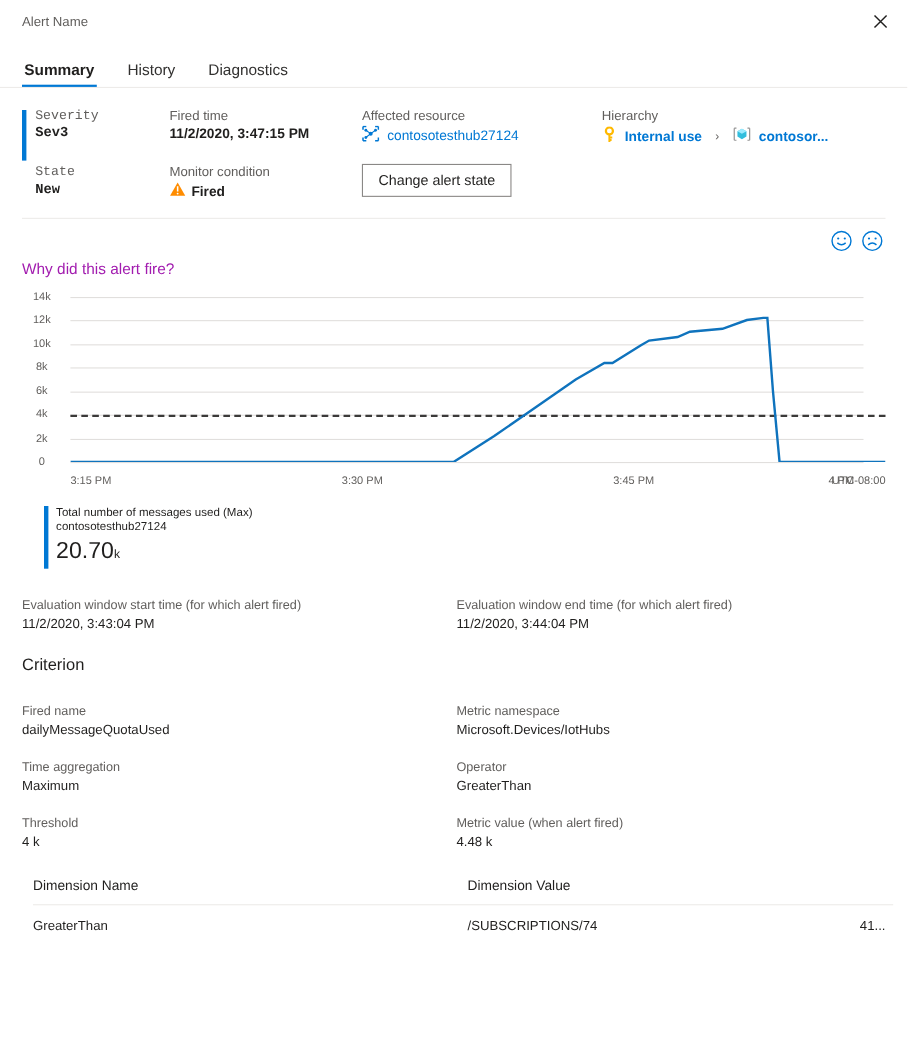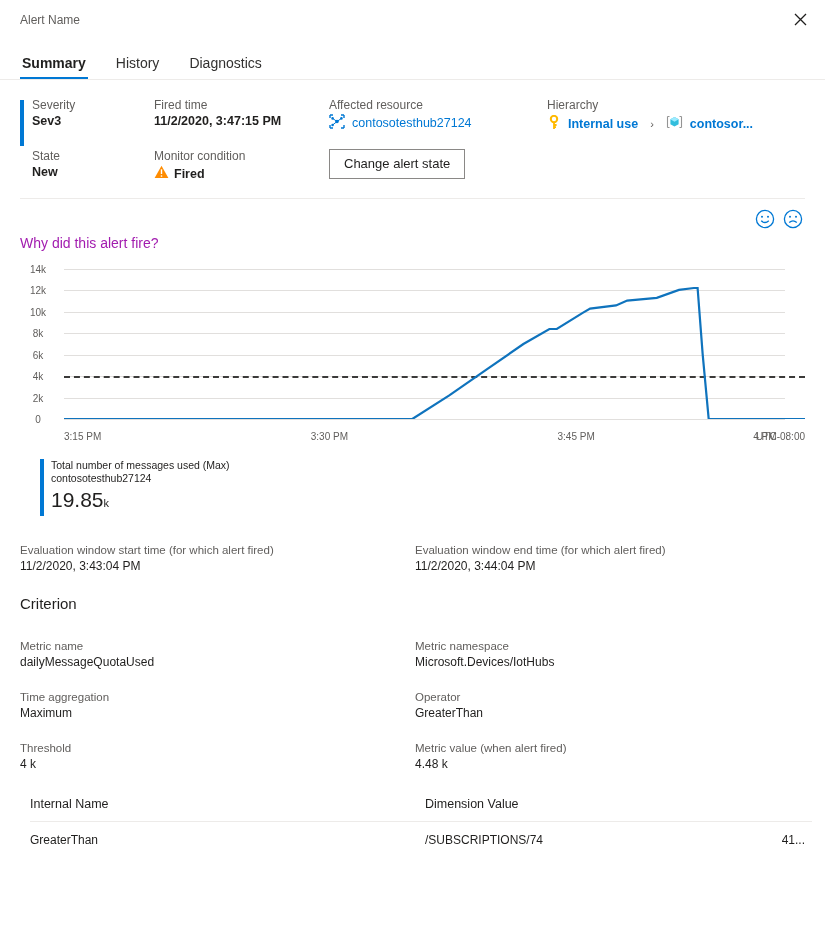--- a/index.html
+++ b/index.html
@@ -99,21 +99,21 @@
     top: 2px;
     width: 4px;
     height: 46px;
     background: #0078d4;
   }
   .meta-row {
     display: flex;
     margin-bottom: 16px;
   }
   .meta-cell { }
-  .c1 { width: 122px; }
+  .c1 { width: 122px; font-family: Liberation Mono, monospace; }
   .c2 { width: 175px; }
   .c3 { width: 218px; }
   .c4 { width: 250px; }
   .meta-label {
     font-size: 12px;
     color: #605e5c;
     margin-bottom: 2px;
     white-space: nowrap;
   }
   .meta-value {
@@ -463,42 +463,42 @@
     <span class="xlabel" style="left: 290.753px;">3:30 PM</span>
     <span class="xlabel" style="left: 537.506px;">3:45 PM</span>
     <span class="xlabel" style="left: 733.13px;">4 PM</span>
   </div>
 
 <div class="legend">
   <div class="legend-bar"></div>
   <div>
     <div class="legend-t1">Total number of messages used (Max)</div>
     <div class="legend-t2">contosotesthub27124</div>
-    <div class="legend-val"><span>19.85</span><span class="legend-unit">k</span></div>
+    <div class="legend-val"><span>20.70</span><span class="legend-unit">k</span></div>
   </div>
 </div>
 
 <div class="fields">
   <div class="frow">
     <div class="fcell">
       <div class="flabel">Evaluation window start time (for which alert fired)</div>
       <div class="fvalue">11/2/2020, 3:43:04 PM</div>
     </div>
     <div class="fcell">
       <div class="flabel">Evaluation window end time (for which alert fired)</div>
       <div class="fvalue">11/2/2020, 3:44:04 PM</div>
     </div>
   </div>
 </div>
 
 <div class="criterion-head">Criterion</div>
 <div class="fields">
   <div class="frow">
     <div class="fcell">
-      <div class="flabel">Metric name</div>
+      <div class="flabel">Fired name</div>
       <div class="fvalue">dailyMessageQuotaUsed</div>
     </div>
     <div class="fcell">
       <div class="flabel">Metric namespace</div>
       <div class="fvalue">Microsoft.Devices/IotHubs</div>
     </div>
   </div>
   <div class="frow">
     <div class="fcell">
       <div class="flabel">Time aggregation</div>
@@ -516,21 +516,21 @@
     </div>
     <div class="fcell">
       <div class="flabel">Metric value (when alert fired)</div>
       <div class="fvalue">4.48 k</div>
     </div>
   </div>
 </div>
 
 <div class="dtable">
   <div class="dhead">
-    <div class="dc1">Internal Name</div>
+    <div class="dc1">Dimension Name</div>
     <div class="dc2">Dimension Value</div>
     <div class="dc3"></div>
   </div>
   <div class="dhrule"></div>
   <div class="drow">
     <div class="dc1">GreaterThan</div>
     <div class="dc2">/SUBSCRIPTIONS/74</div>
     <div class="dc3">41...</div>
   </div>
 </div>

